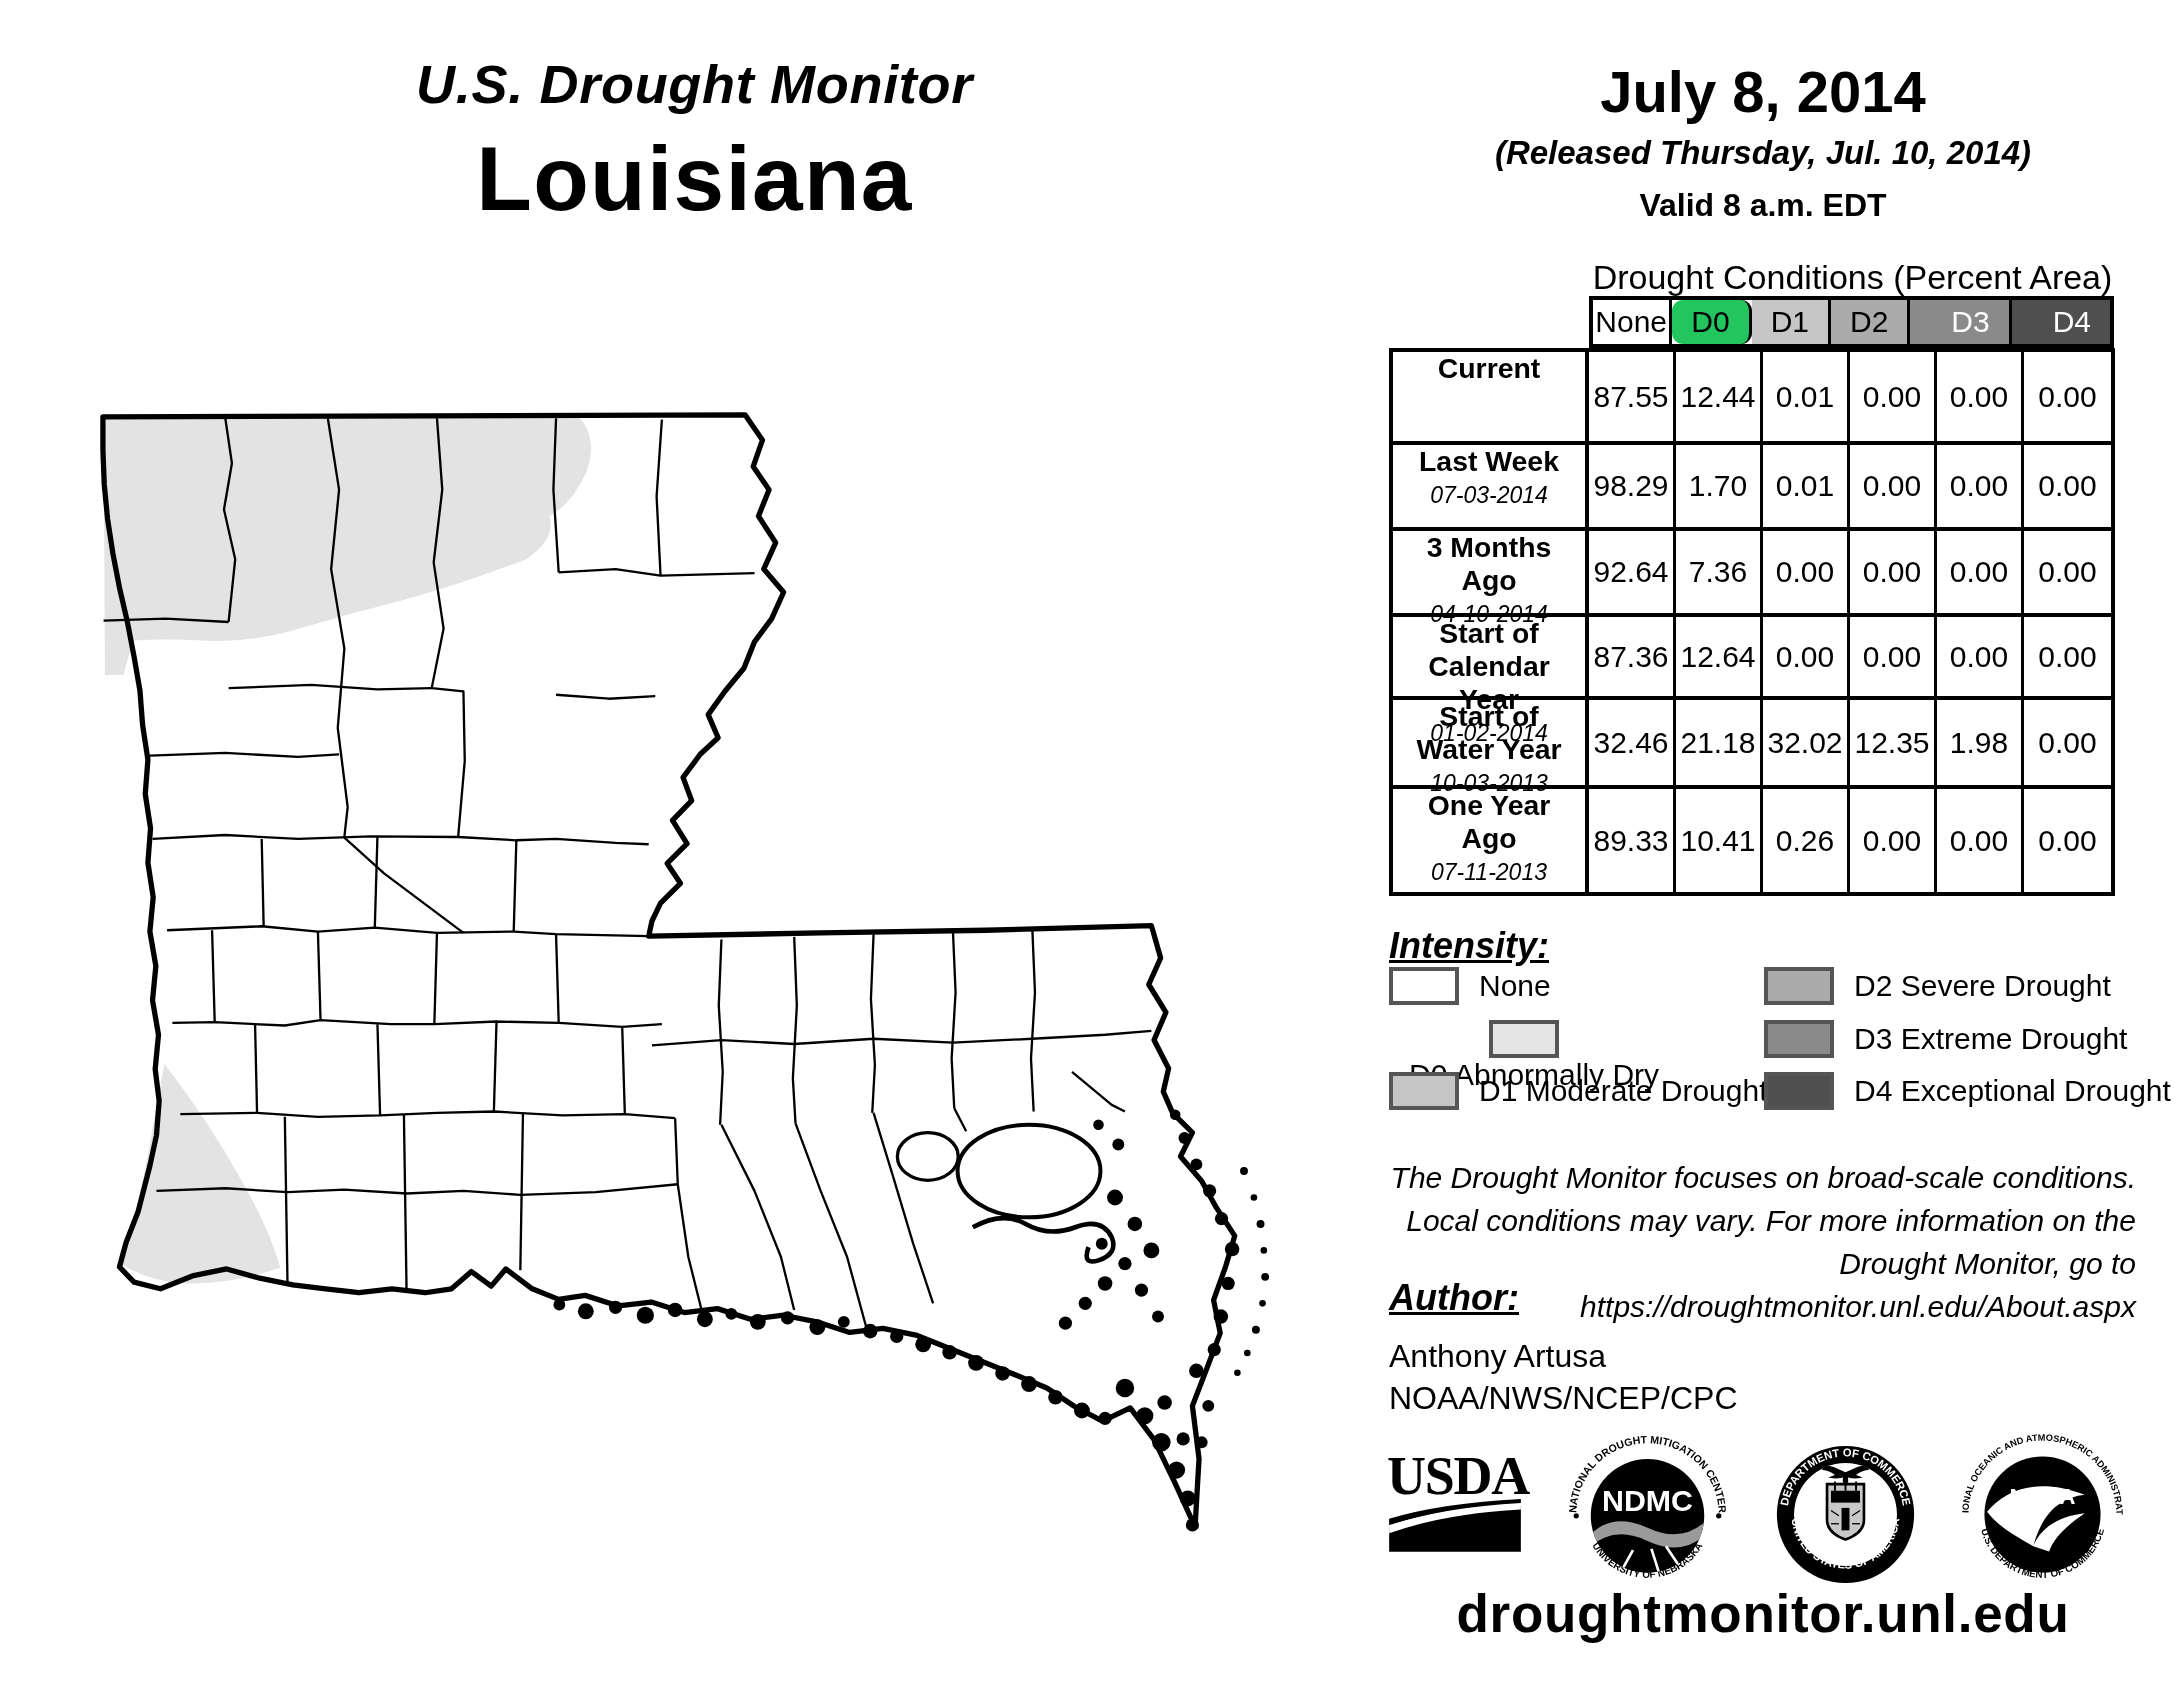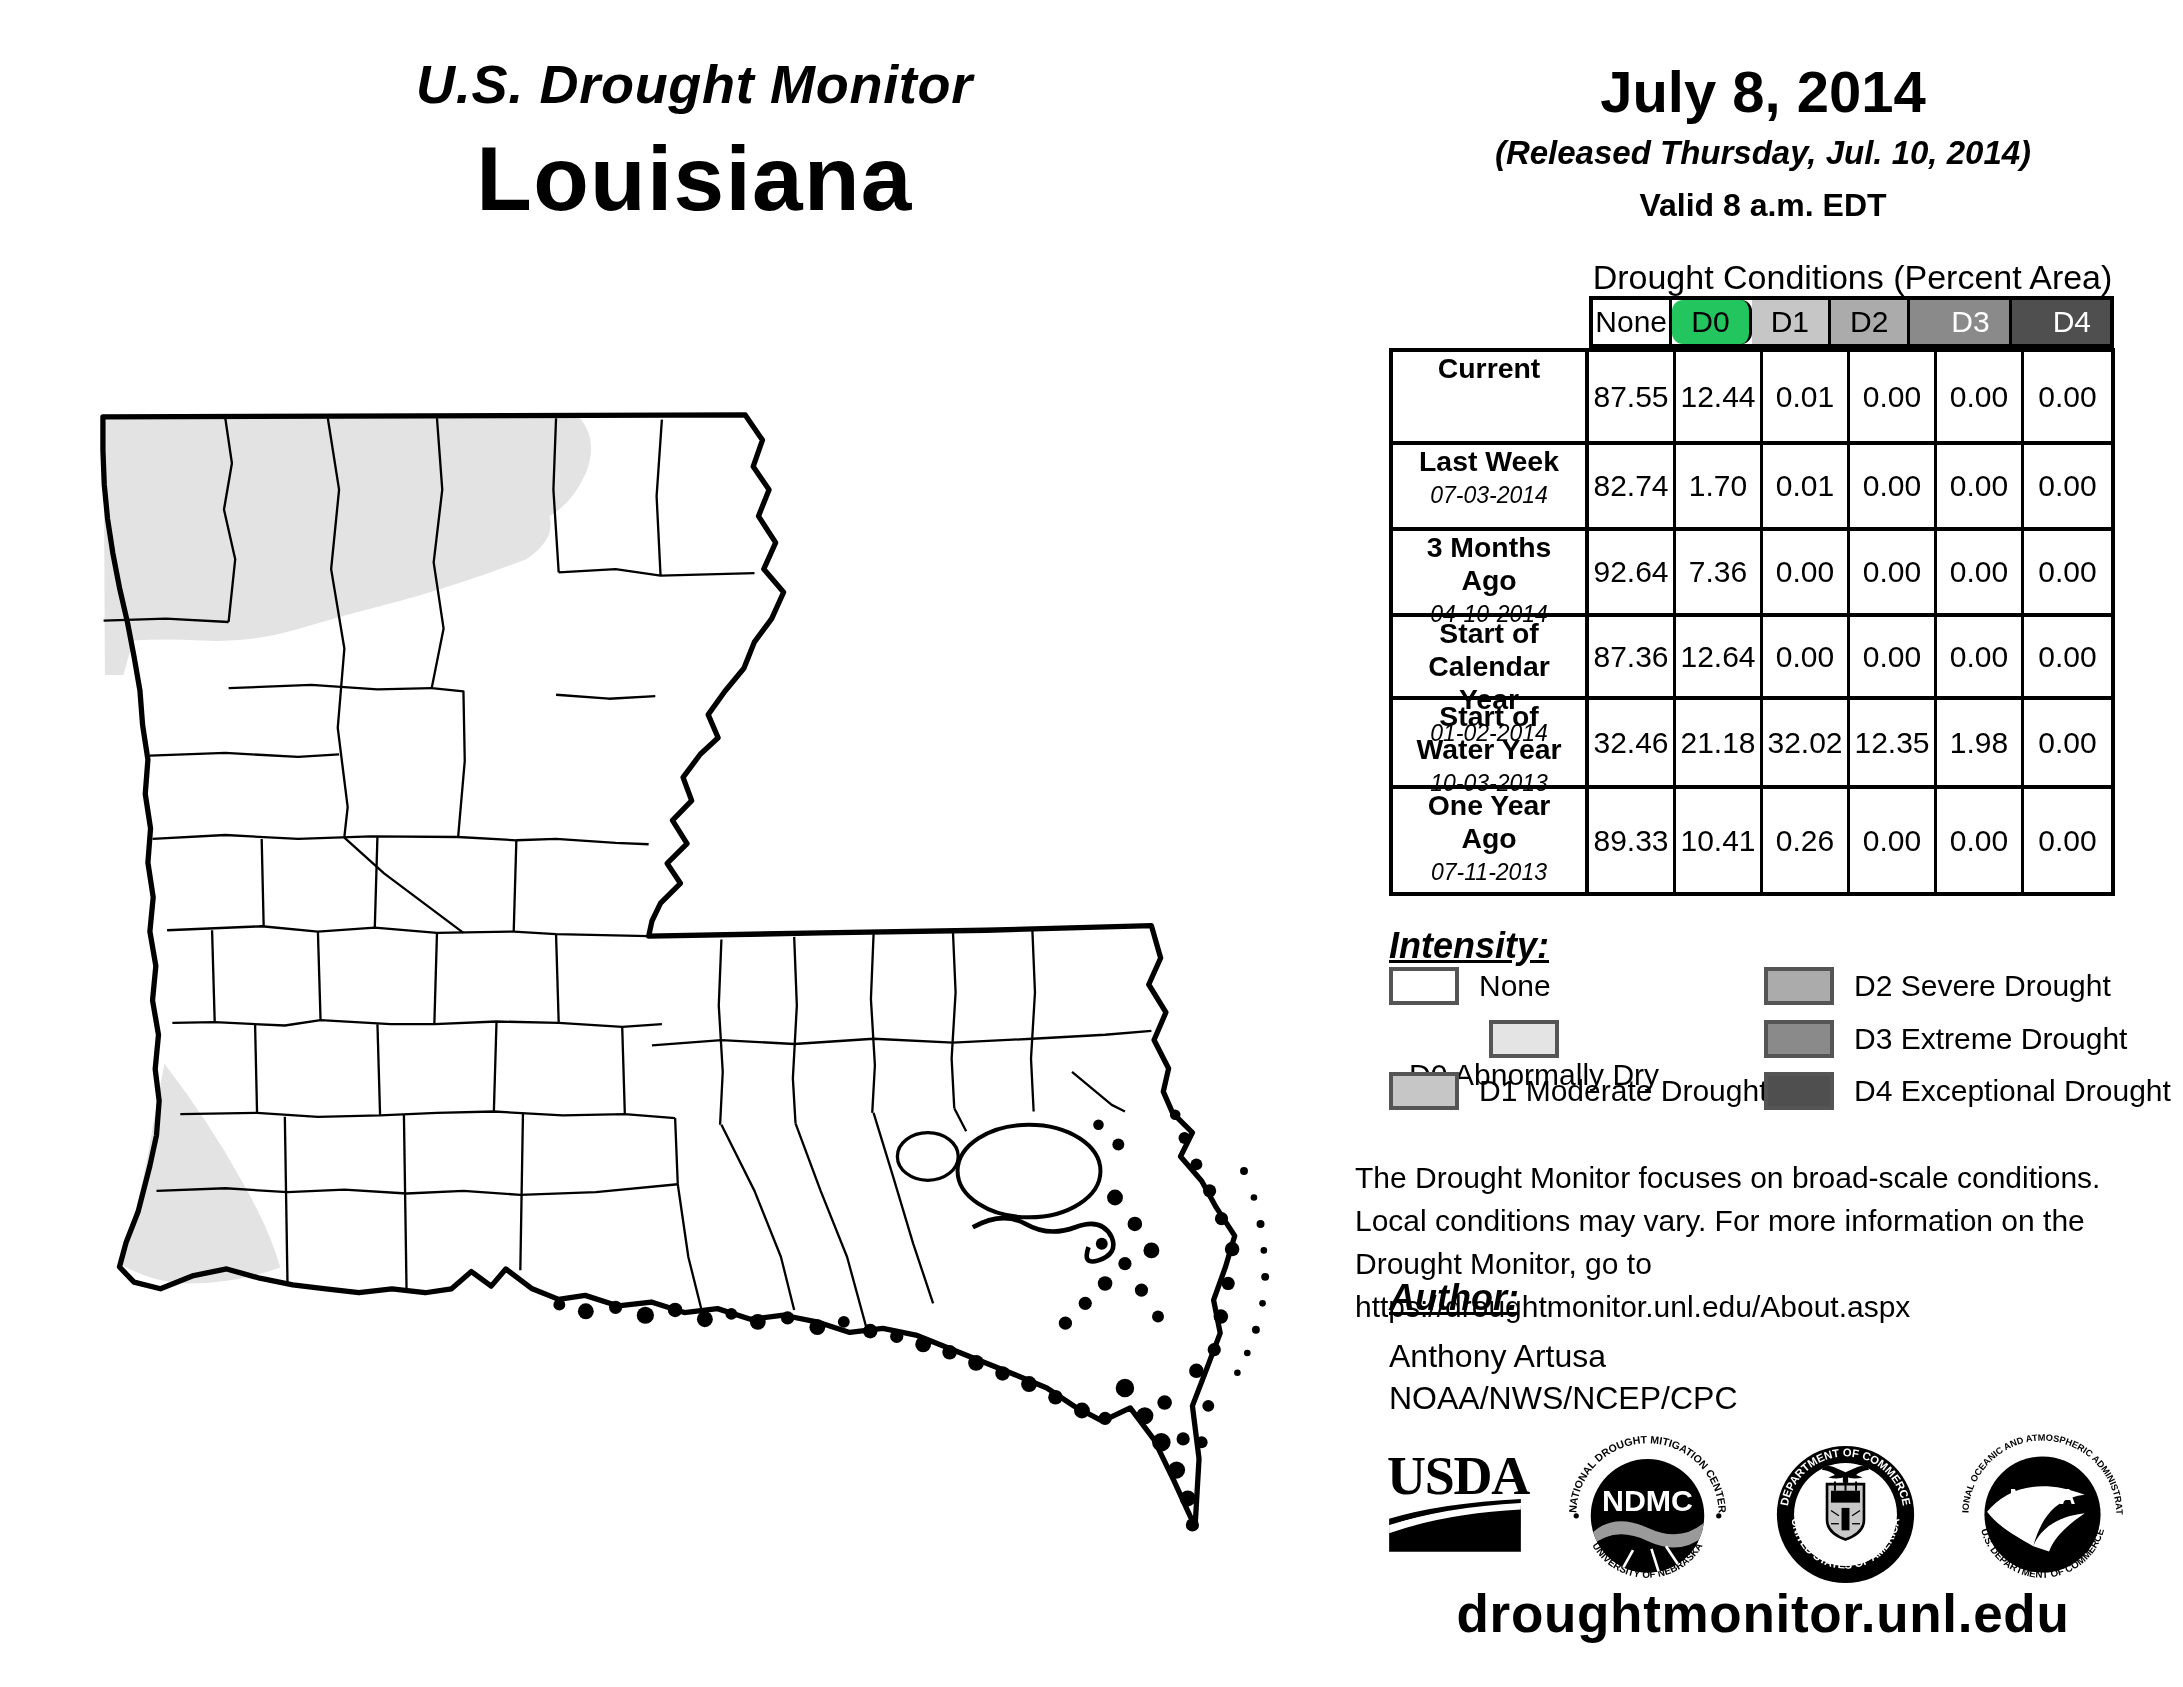--- a/index.html
+++ b/index.html
@@ -41,21 +41,21 @@
   .last-row{border-bottom:none;}
 
   
   .legend-title{left:1389px;top:925px;font-size:36px;font-weight:bold;font-style:italic;
                 text-decoration:underline;}
   .sw{width:62px;height:30px;border:4px solid #555;}
   .leg-item{position:absolute;display:flex;align-items:center;}
   .leg-label{font-size:30px;margin-left:20px;white-space:nowrap;}
 
   
-  .notes{left:1355px;top:1156px;width:781px;font-size:30px;line-height:43px;}
+  .notes{left:1355px;top:1156px;width:781px;font-size:30px;font-style:italic;line-height:43px;text-align:right;}
   .author-h{left:1389px;top:1277px;font-size:36px;font-weight:bold;font-style:italic;
             text-decoration:underline;}
   .author-n{left:1389px;top:1338px;font-size:32px;}
   .author-o{left:1389px;top:1380px;font-size:32px;}
 
   
   .usda{left:1387px;top:1453px;width:139px;}
   .usda-txt{font-family:"Liberation Serif", serif;font-weight:bold;font-size:54px;
             letter-spacing:-1.3px;line-height:46px;}
   .footer-url{left:1429px;top:1583px;width:668px;text-align:center;
@@ -235,21 +235,21 @@
     <div class="val-cell">12.44</div>
     <div class="val-cell">0.01</div>
     <div class="val-cell">0.00</div>
     <div class="val-cell">0.00</div>
     <div class="val-cell last-col">0.00</div>
 
     <div class="lbl-cell">
         <span class="lbl-main">Last Week</span>
         <span class="lbl-date">07-03-2014</span>
       </div>
-    <div class="val-cell">82.74</div>
+    <div class="val-cell">98.29</div>
     <div class="val-cell">1.70</div>
     <div class="val-cell">0.01</div>
     <div class="val-cell">0.00</div>
     <div class="val-cell">0.00</div>
     <div class="val-cell last-col">0.00</div>
 
     <div class="lbl-cell">
         <span class="lbl-main">3 Months Ago</span>
         <span class="lbl-date">04-10-2014</span>
       </div>

